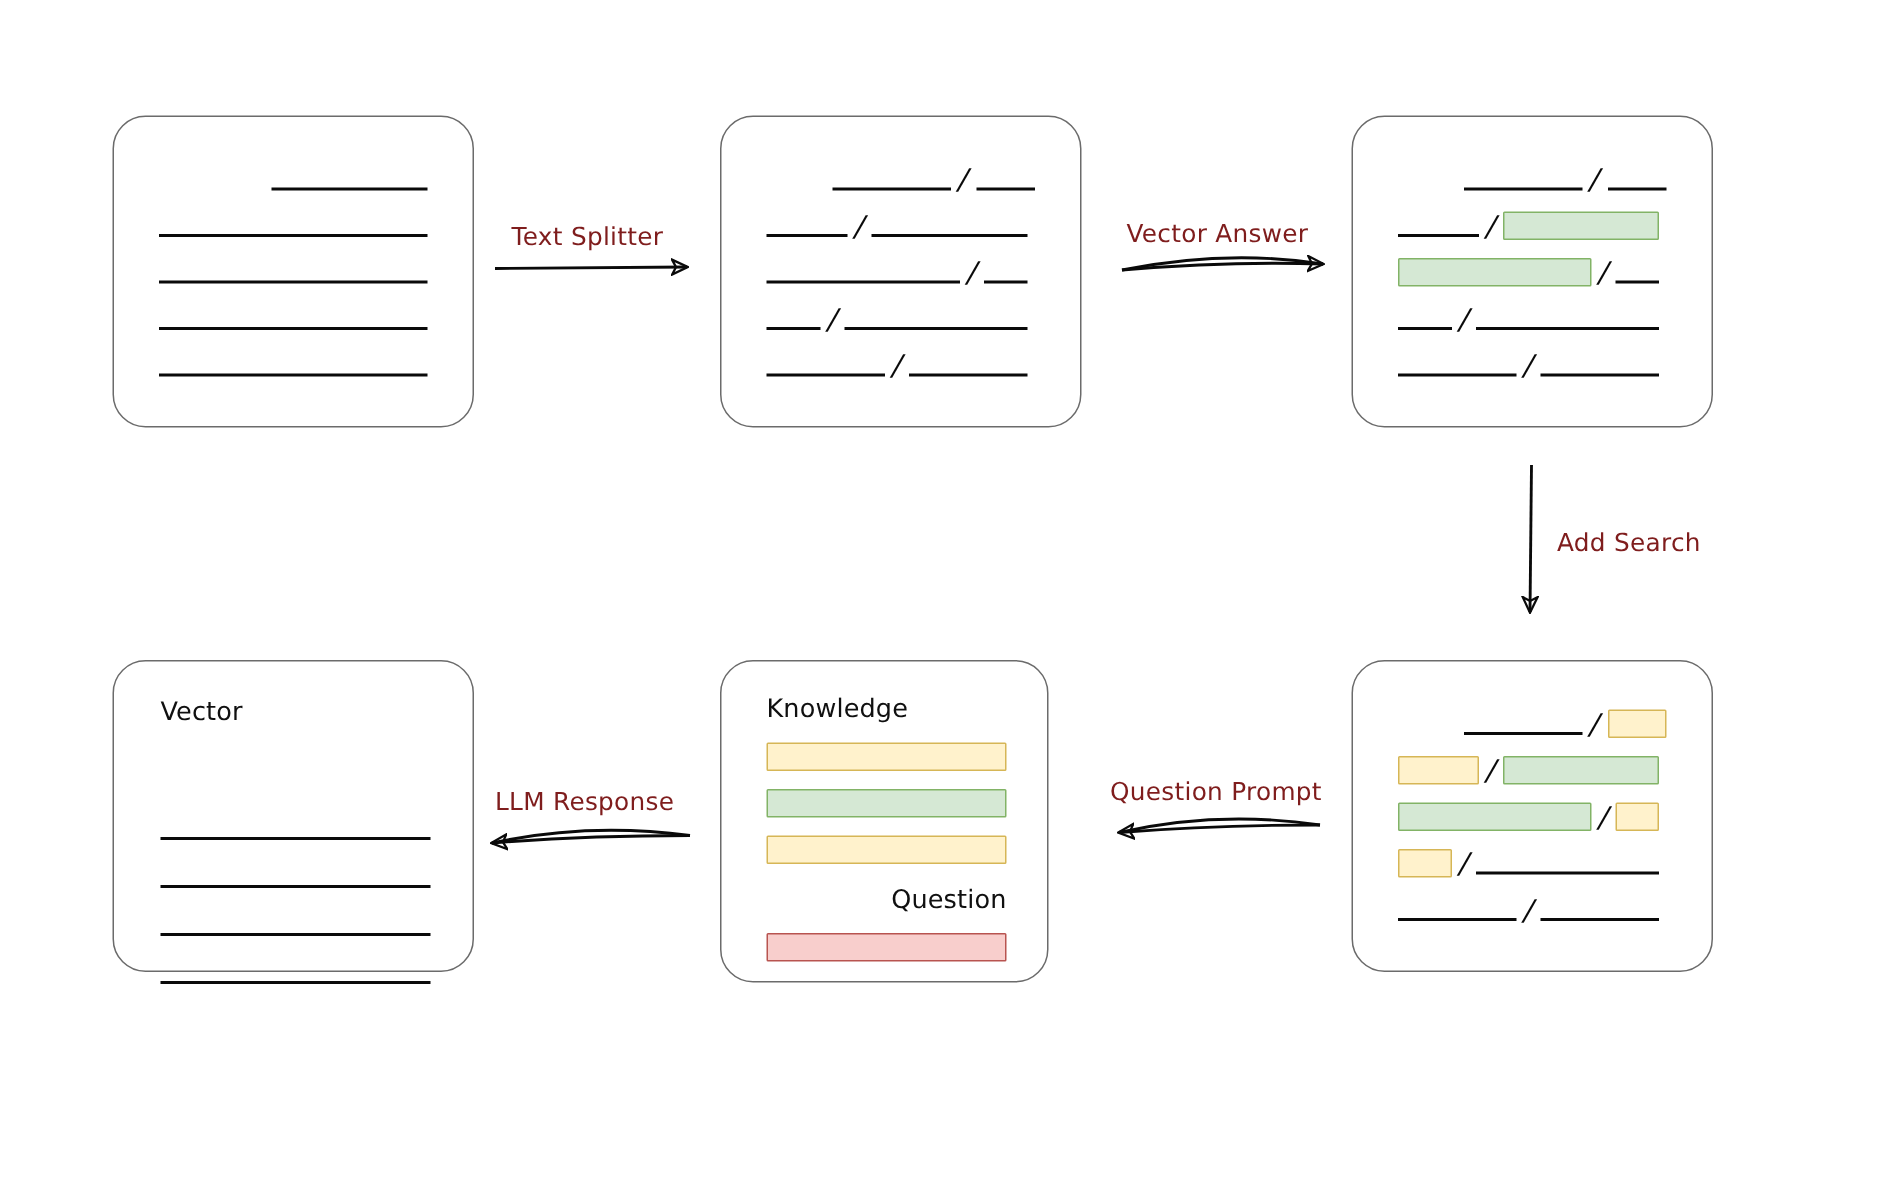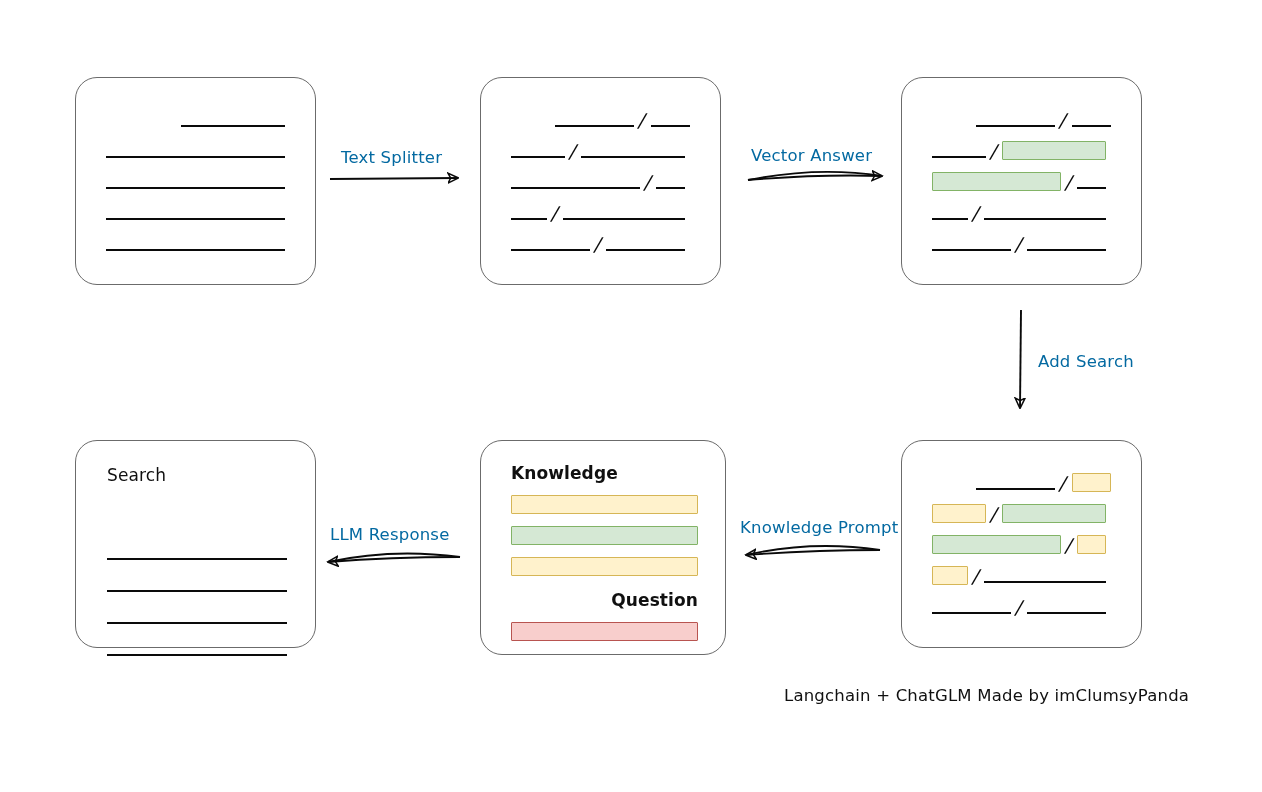--- a/index.html
+++ b/index.html
@@ -99,21 +99,21 @@
     color: #101010;
     letter-spacing: 0.1px;
     white-space: nowrap;
   }
 
   
   .arrow-label {
     position: absolute;
     font-family: "DejaVu Sans", sans-serif;
     font-size: 16.5px;
-    color: #0369a1;
+    color: #7f1d1d;
     white-space: nowrap;
     letter-spacing: 0.2px;
   }
 
   .caption {
     position: absolute;
     font-family: "DejaVu Sans", sans-serif;
     font-size: 16.5px;
     color: #101010;
     white-space: nowrap;
@@ -171,21 +171,21 @@
       <path d="M460,557 Q390,557 328,562" fill="none" stroke="#0a0a0a" stroke-width="1.9" marker-end="url(#openArrowL)"></path>
     </g>
   </svg>
 
   <div class="arrow-label" style="left:341px; top:148px;">Text Splitter</div>
 
   <div class="arrow-label" style="left:751px; top:146px;">Vector Answer</div>
 
   <div class="arrow-label" style="left:1038px; top:352px;">Add Search</div>
 
-  <div class="arrow-label" style="left:740px; top:518px;">Knowledge Prompt</div>
+  <div class="arrow-label" style="left:740px; top:518px;">Question Prompt</div>
 
   <div class="arrow-label" style="left:330px; top:525px;text-align:right;">LLM Response</div>
 
   <div class="doc-box" style="left:75px; top:77px; width:241px; height:208px;">
     <div class="doc-inner">
       <div class="row indent-row">
         <div class="seg" style="width:58%;"></div>
       </div>
       <div class="row">
         <div class="seg" style="width:100%;"></div>
@@ -303,50 +303,49 @@
 
       <div class="row">
         <div class="seg" style="width:44%;"></div>
         <div class="slash">/</div>
         <div class="seg" style="width:44%;"></div>
       </div>
 
     </div>
   </div>
 
-  <div class="doc-box" style="left:480px; top:440px; width:246px; height:215px;font-weight:bold;">
+  <div class="doc-box" style="left:480px; top:440px; width:219px; height:215px;">
     <div style="position:absolute; left:30px; right:27px; top:22px;">
 
       <div class="box-label" style="margin-bottom:12px;">Knowledge</div>
 
       <div class="chunk yellow" style="width:100%; margin-bottom:12px;"></div>
       <div class="chunk green" style="width:100%; margin-bottom:12px;"></div>
       <div class="chunk yellow" style="width:100%; margin-bottom:14px;"></div>
 
       <div class="box-label" style="margin-bottom:12px;text-align:right;">Question</div>
 
       <div class="chunk red" style="width:100%;"></div>
     </div>
   </div>
 
   <div class="doc-box" style="left:75px; top:440px; width:241px; height:208px;">
     <div style="position:absolute; left:31px; right:28px; top:24px;">
-      <div class="box-label">Search</div>
+      <div class="box-label">Vector</div>
     </div>
     <div style="position:absolute; left:31px; right:28px; top:95px;">
       <div class="row" style="height:32px;">
         <div class="seg" style="width:100%;"></div>
       </div>
       <div class="row" style="height:32px;">
         <div class="seg" style="width:100%;"></div>
       </div>
       <div class="row" style="height:32px;">
         <div class="seg" style="width:100%;"></div>
       </div>
       <div class="row" style="height:32px;">
         <div class="seg" style="width:100%;"></div>
       </div>
     </div>
   </div>
 
-  <div class="caption" style="left:784px; top:686px;">Langchain + ChatGLM Made by imClumsyPanda</div>
 
 </div>
 
 </body></html>

